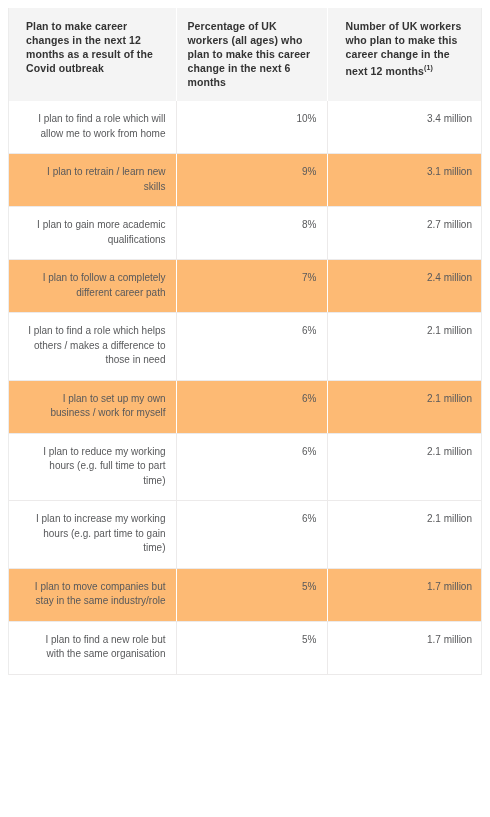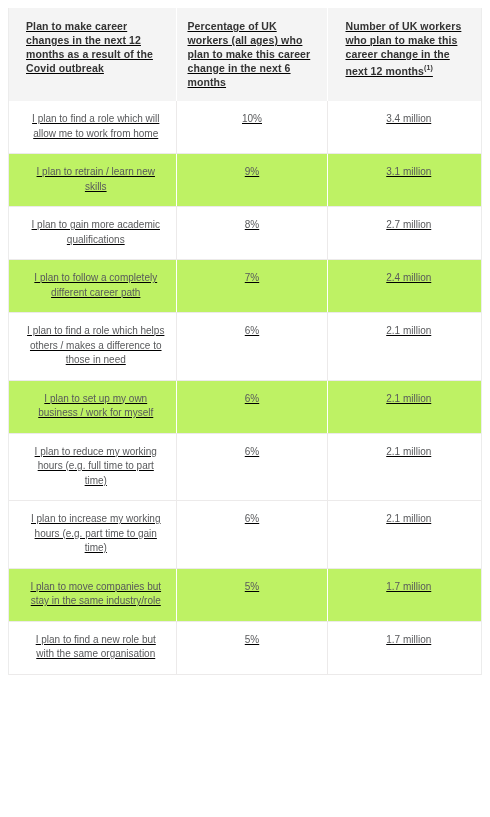--- a/index.html
+++ b/index.html
@@ -14,21 +14,20 @@
     font-family: "Liberation Sans", sans-serif;
     -webkit-font-smoothing: antialiased;
   }
 
   .table-wrap {
     position: absolute;
     left: 8px;
     top: 8px;
     width: 474px;
     background: #ffffff;
-    text-decoration: underline;
   }
 
   table.data-table {
     width: 474px;
     border-collapse: collapse;
     table-layout: fixed;
   }
 
   table.data-table col.c1 { width: 168px; }
   table.data-table col.c2 { width: 151px; }
@@ -52,35 +51,35 @@
   thead th .sup {
     font-size: 7px;
     vertical-align: super;
     font-weight: bold;
   }
 
   tbody td {
     font-size: 10px;
     line-height: 14.5px;
     color: #58595b;
-    text-align: center;
+    text-align: right;
     vertical-align: top;
     padding: 11px 10px 12px 18px;
     border-right: 1px solid #ffffff;
     border-bottom: 1px solid #eceaea;
   }
   tbody td.col2 { padding-left: 11px; }
   tbody td.col3 { padding-left: 18px; border-right: none; margin-left: 32px; }
 
   tbody tr.odd td {
     background: #ffffff;
     border-right-color: #eceaea;
   }
   tbody tr.even td {
-    background: #bef264;
+    background: #fdba74;
     border-right-color: #ffffff;
   }
 
   tbody tr.odd td.col3 { border-right: none; }
   tbody tr.even td.col3 { border-right: none; }
 
   
   .table-wrap::before {
     content: "";
     position: absolute;

